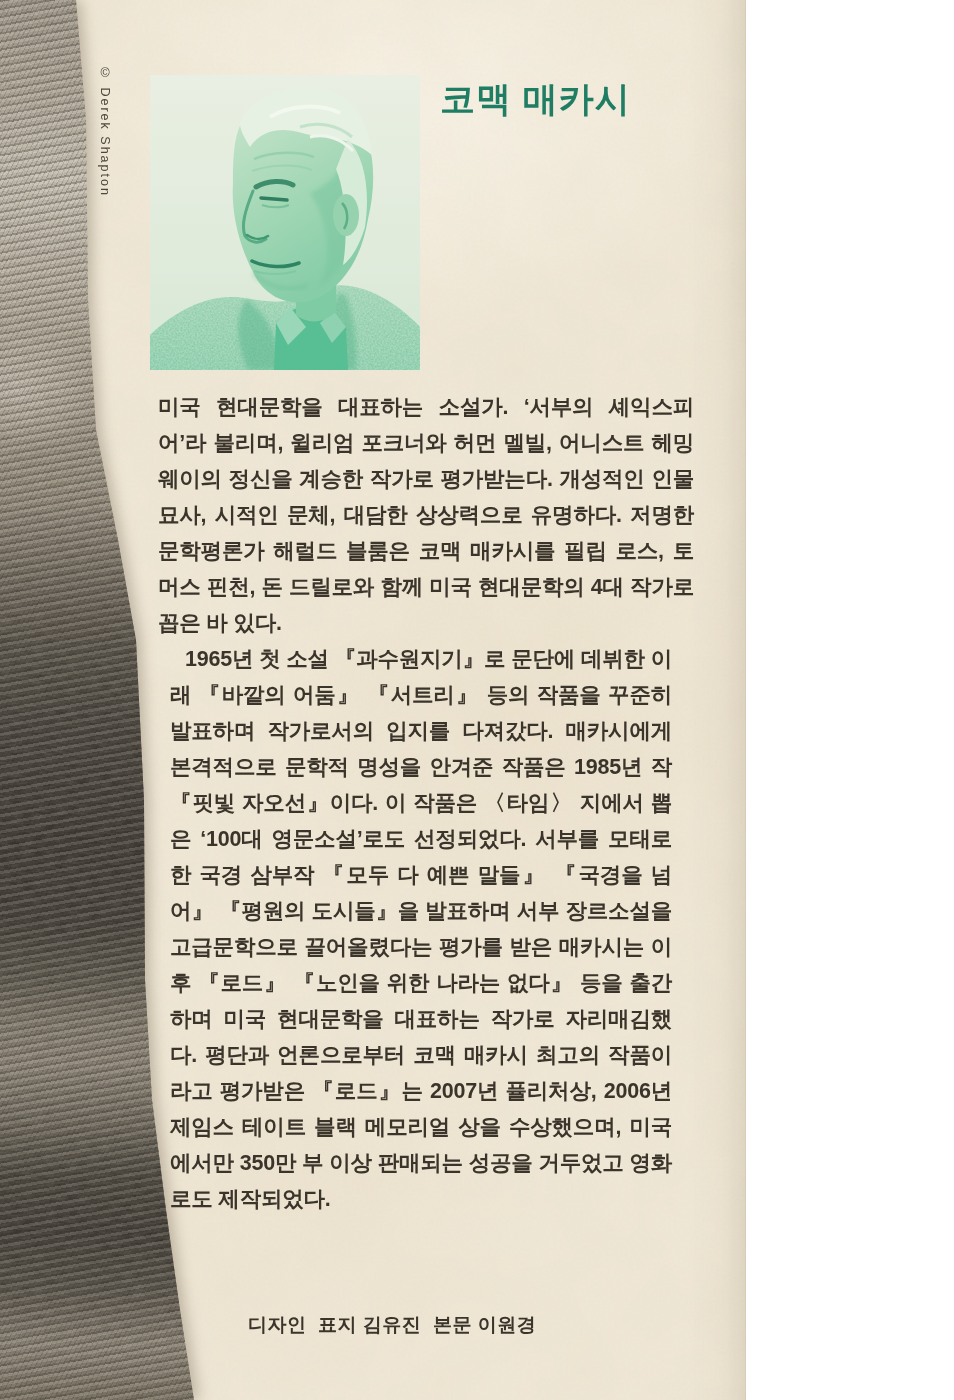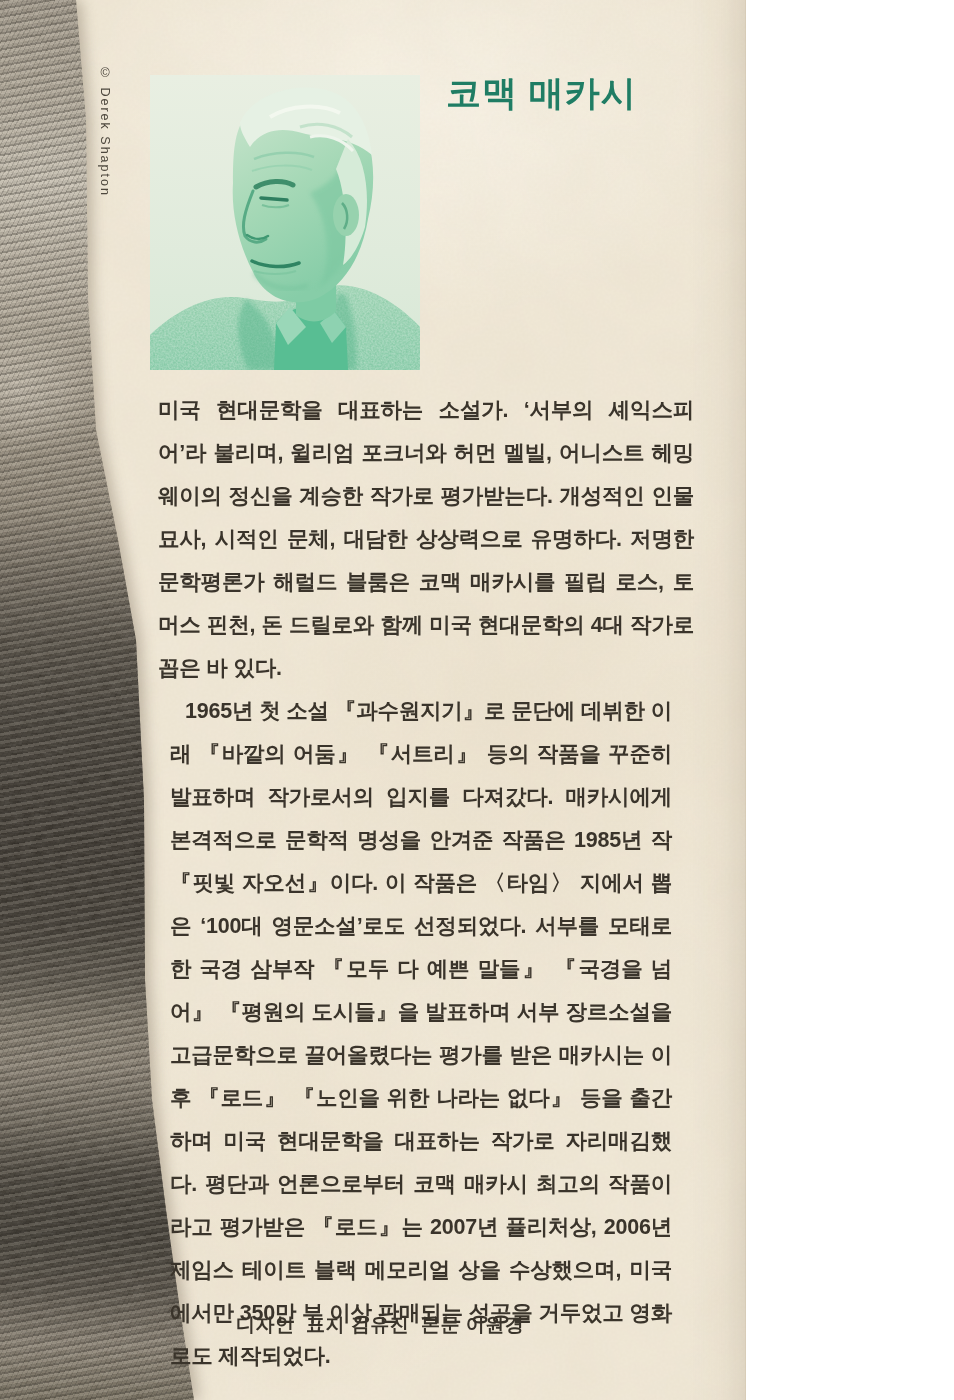--- a/index.html
+++ b/index.html
@@ -58,42 +58,42 @@
     position:absolute;left:98px;top:66px;height:220px;
     writing-mode:vertical-rl;text-orientation:mixed;
     font-size:12.5px;letter-spacing:2px;color:#4d473d;font-weight:400;
     white-space:nowrap;
   }
   
   .portrait{position:absolute;left:150px;top:75px;width:270px;height:295px;}
   .portrait svg{display:block;width:100%;height:100%;}
   
   .title-kr{
-    position:absolute;left:440px;top:72px;
+    position:absolute;left:440px;top:78px;
     color:var(--accent);font-size:35px;font-weight:700;letter-spacing:1px;
-    line-height:42px;white-space:nowrap;margin-left:6px;
+    line-height:42px;white-space:nowrap;
   }
   .title-en{
     position:absolute;left:440px;top:126px;width:230px;
     color:var(--accent);font-size:37px;font-weight:700;letter-spacing:.5px;
     line-height:45px;
   }
   
   .bio{
     position:absolute;left:158px;top:389px;width:536px;
-    color:var(--ink);font-size:21.5px;font-weight:700;line-height:43px;
+    color:var(--ink);font-size:21.5px;font-weight:700;line-height:36px;
     letter-spacing:-.2px;
     text-align:justify;word-break:normal;overflow-wrap:break-word;
   }
   .bio p{margin:0;}
   .bio p:nth-child(2){margin-left:12px;margin-right:22px;text-indent:15px;}
   .bio p:nth-child(3){margin-left:30px;margin-right:16px;text-indent:14px;}
   
   .design-credits{
-    position:absolute;left:236px;top:1312px;
+    position:absolute;left:248px;top:1312px;
     color:var(--ink);font-size:19px;font-weight:700;letter-spacing:.5px;
     white-space:pre-wrap;
   }
 </style>
 </head>
 <body>
 
 <div class="stage">
   <div class="flap">
 

